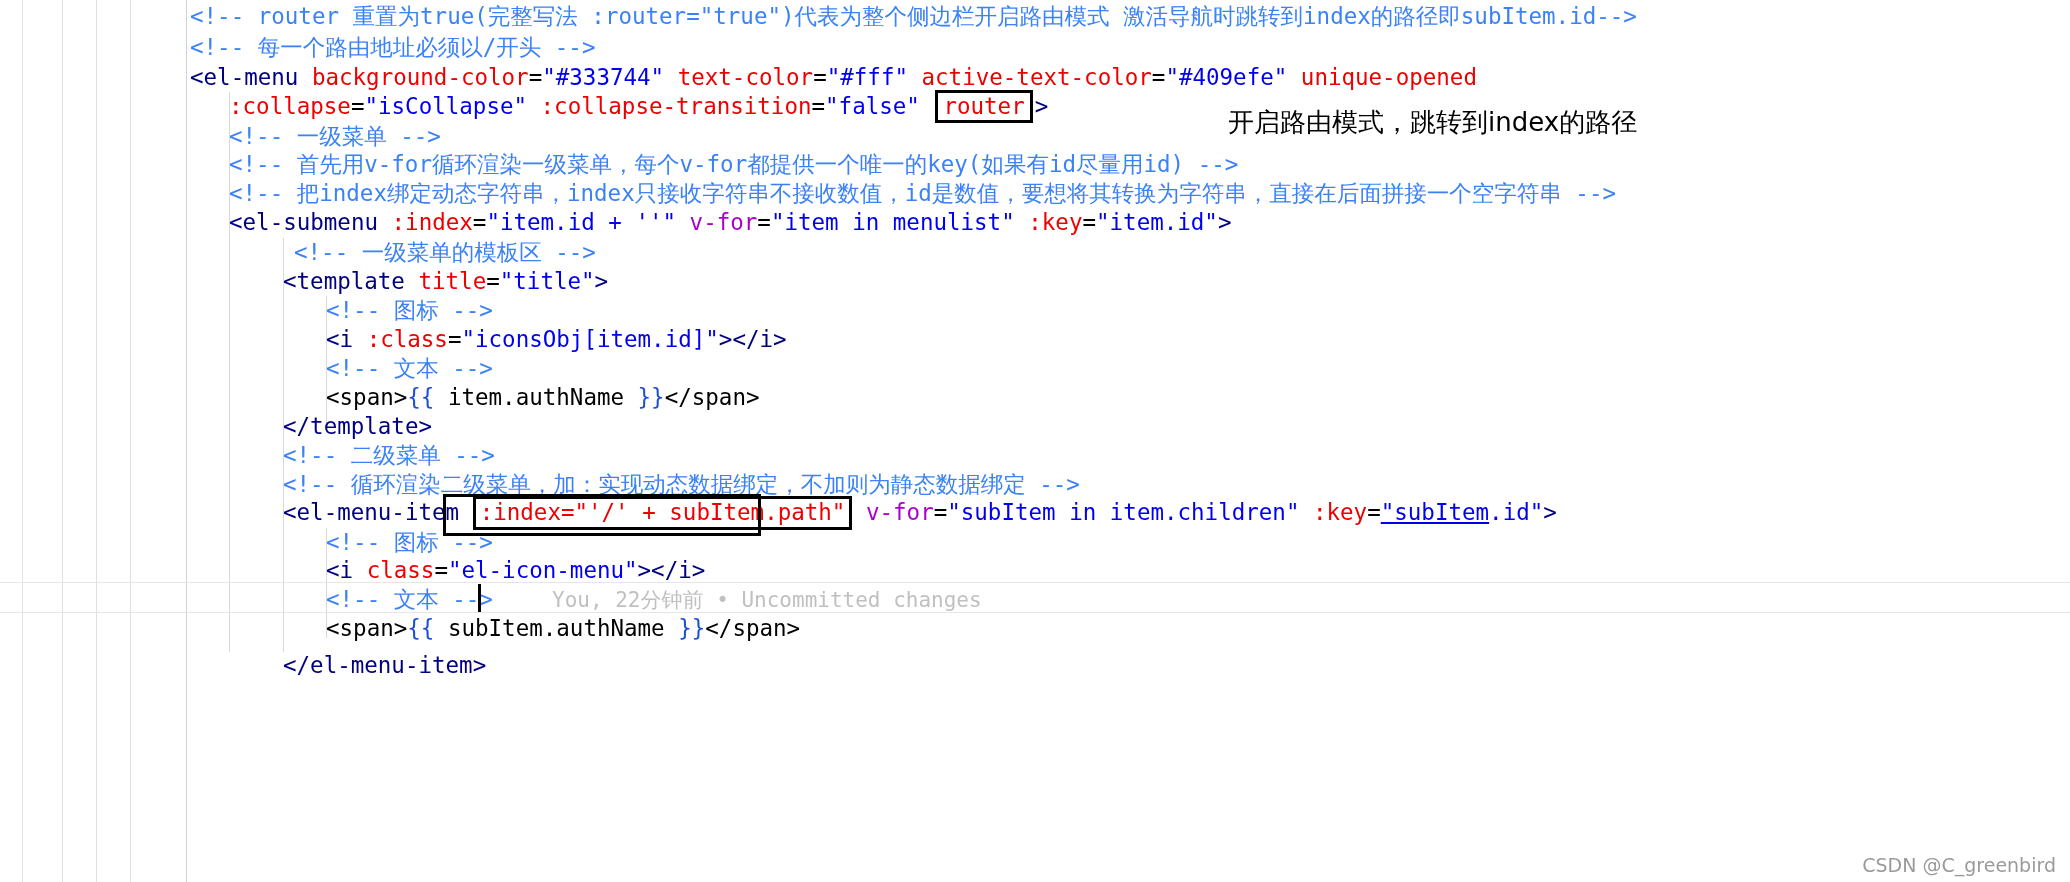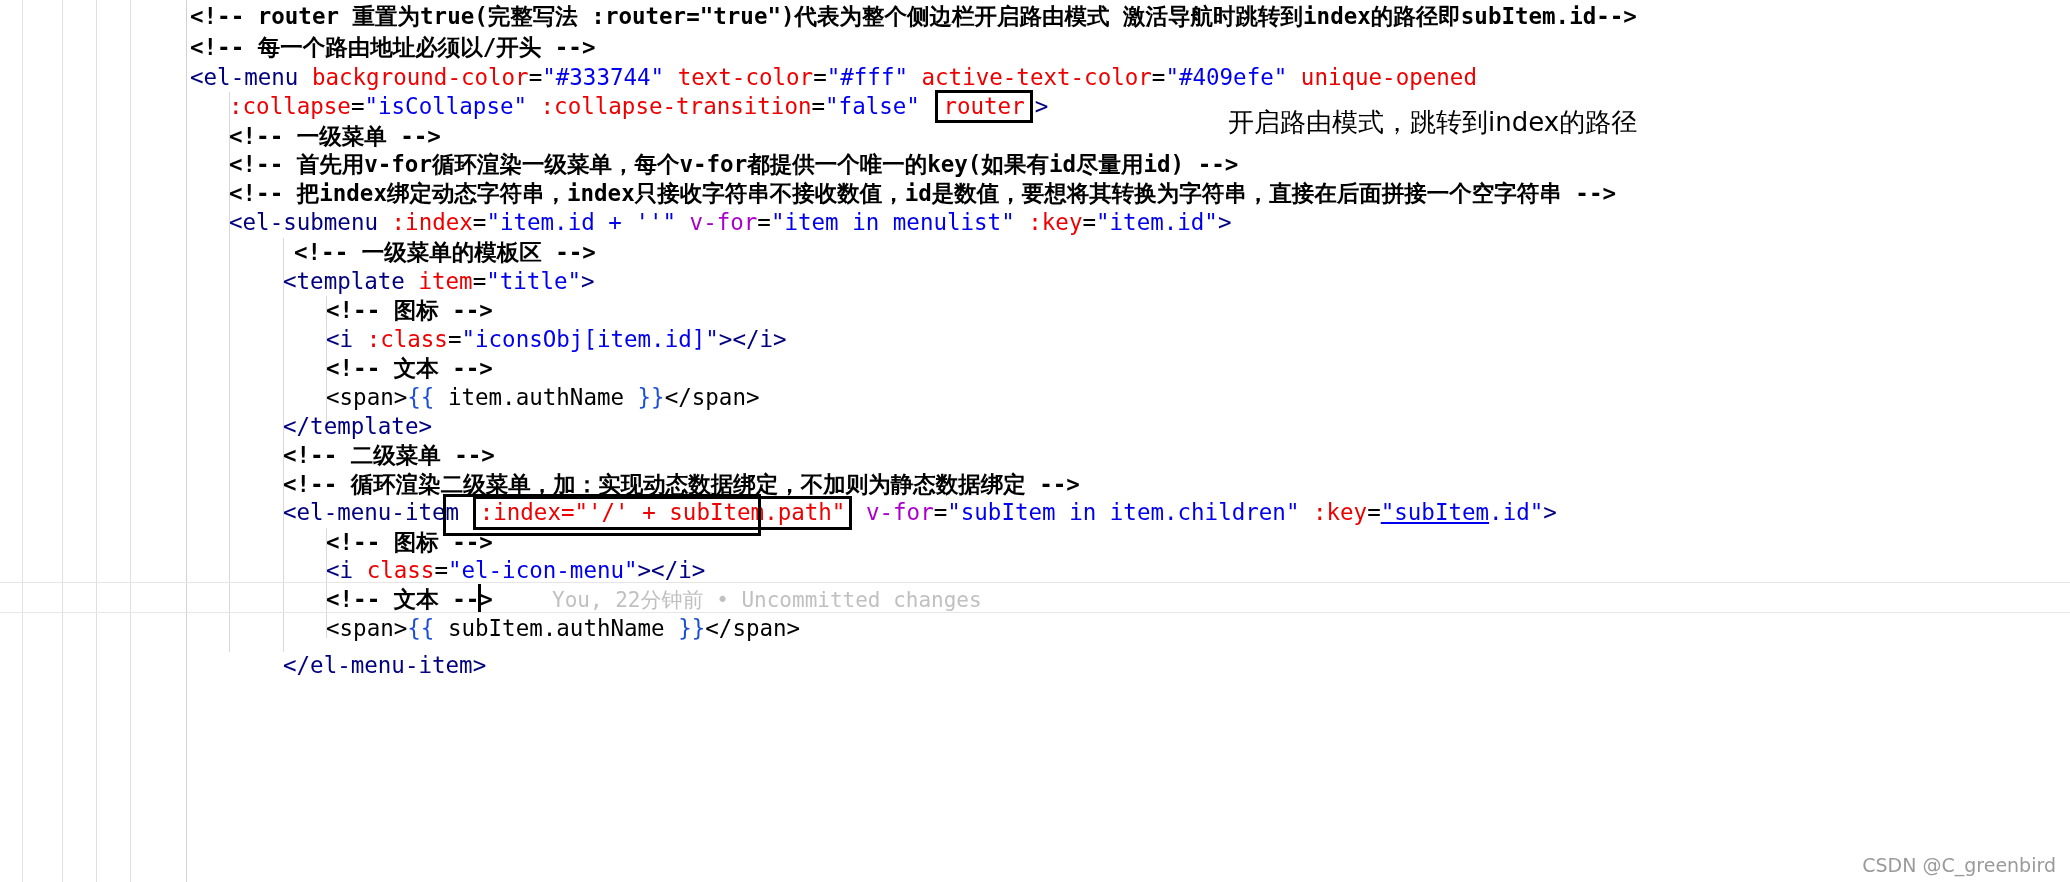--- a/index.html
+++ b/index.html
@@ -54,21 +54,21 @@
     left: 0;
     height: 29px;
     line-height: 29px;
     white-space: pre;
     font-size: 22.5px;
     font-family: "DejaVu Sans Mono", "Liberation Mono", monospace;
     letter-spacing: 0px;
   }
 
   
-  .cmt   { color: #000000; font-weight: bold; }        
+  .cmt   { color: #3b82f6; }        
   .tag   { color: #000080; }        
   .tagr  { color: #000000; }        
   .attr  { color: #ee0000; }        
   .val   { color: #0000ee; }        
   .vfor  { color: #aa00cc; }        
   .punct { color: #000000; }
   .mus   { color: #1a4fd6; }        
   .ul    { text-decoration: underline; }
 
   
@@ -147,21 +147,21 @@
   <div class="code" id="code-body">
       <div class="line" style="left: 190px; top: 2px;"><span class="cmt">&lt;!-- router 重置为true(完整写法 :router="true")代表为整个侧边栏开启路由模式 激活导航时跳转到index的路径即subItem.id--&gt;</span></div>
       <div class="line" style="left: 190px; top: 33px;"><span class="cmt">&lt;!-- 每一个路由地址必须以/开头 --&gt;</span></div>
       <div class="line" style="left: 190px; top: 63px;"><span class="tag">&lt;el-menu </span><span class="attr">background-color</span><span class="punct">=</span><span class="val">"#333744"</span><span class="punct"> </span><span class="attr">text-color</span><span class="punct">=</span><span class="val">"#fff"</span><span class="punct"> </span><span class="attr">active-text-color</span><span class="punct">=</span><span class="val">"#409efe"</span><span class="punct"> </span><span class="attr">unique-opened</span></div>
       <div class="line" style="left: 229px; top: 92px;"><span class="attr">:collapse</span><span class="punct">=</span><span class="val">"isCollapse"</span><span class="punct"> </span><span class="attr">:collapse-transition</span><span class="punct">=</span><span class="val">"false"</span><span class="punct"> </span><span class="attr boxblack">router</span><span class="tag">&gt;</span></div>
       <div class="line" style="left: 229px; top: 122px;"><span class="cmt">&lt;!-- 一级菜单 --&gt;</span></div>
       <div class="line" style="left: 229px; top: 150px;"><span class="cmt">&lt;!-- 首先用v-for循环渲染一级菜单，每个v-for都提供一个唯一的key(如果有id尽量用id) --&gt;</span></div>
       <div class="line" style="left: 229px; top: 179px;"><span class="cmt">&lt;!-- 把index绑定动态字符串，index只接收字符串不接收数值，id是数值，要想将其转换为字符串，直接在后面拼接一个空字符串 --&gt;</span></div>
       <div class="line" style="left: 229px; top: 208px;"><span class="tag">&lt;el-submenu </span><span class="attr">:index</span><span class="punct">=</span><span class="val">"item.id + ''"</span><span class="punct"> </span><span class="vfor">v-for</span><span class="punct">=</span><span class="val">"item in menulist"</span><span class="punct"> </span><span class="attr">:key</span><span class="punct">=</span><span class="val">"item.id"</span><span class="tag">&gt;</span></div>
       <div class="line" style="left: 283px; top: 238px; margin-left: 11px;"><span class="cmt">&lt;!-- 一级菜单的模板区 --&gt;</span></div>
-      <div class="line" style="left: 283px; top: 267px;"><span class="tag">&lt;template </span><span class="attr">item</span><span class="punct">=</span><span class="val">"title"</span><span class="tag">&gt;</span></div>
+      <div class="line" style="left: 283px; top: 267px;"><span class="tag">&lt;template </span><span class="attr">title</span><span class="punct">=</span><span class="val">"title"</span><span class="tag">&gt;</span></div>
       <div class="line" style="left: 326px; top: 296px;"><span class="cmt">&lt;!-- 图标 --&gt;</span></div>
       <div class="line" style="left: 326px; top: 325px;"><span class="tag">&lt;i </span><span class="attr">:class</span><span class="punct">=</span><span class="val">"iconsObj[item.id]"</span><span class="tag">&gt;&lt;/i&gt;</span></div>
       <div class="line" style="left: 326px; top: 354px;"><span class="cmt">&lt;!-- 文本 --&gt;</span></div>
       <div class="line" style="left: 326px; top: 383px;"><span class="tagr">&lt;span&gt;</span><span class="mus">{{</span><span class="punct"> item.authName </span><span class="mus">}}</span><span class="tagr">&lt;/span&gt;</span></div>
       <div class="line" style="left: 283px; top: 412px;"><span class="tag">&lt;/template&gt;</span></div>
       <div class="line" style="left: 283px; top: 441px;"><span class="cmt">&lt;!-- 二级菜单 --&gt;</span></div>
       <div class="line" style="left: 283px; top: 470px;"><span class="cmt">&lt;!-- 循环渲染二级菜单，加：实现动态数据绑定，不加则为静态数据绑定 --&gt;</span></div>
       <div class="line" style="left: 283px; top: 498px;"><span class="tag">&lt;el-menu-item </span><span class="attr boxred">:index="'/' + subItem.path"</span><span class="punct"> </span><span class="vfor">v-for</span><span class="punct">=</span><span class="val">"subItem in item.children"</span><span class="punct"> </span><span class="attr">:key</span><span class="punct">=</span><span class="val ul">"subItem</span><span class="val">.id"</span><span class="tag">&gt;</span></div>
       <div class="line" style="left: 326px; top: 528px;"><span class="cmt">&lt;!-- 图标 --&gt;</span></div>
       <div class="line" style="left: 326px; top: 556px;"><span class="tag">&lt;i </span><span class="attr">class</span><span class="punct">=</span><span class="val">"el-icon-menu"</span><span class="tag">&gt;&lt;/i&gt;</span></div>

